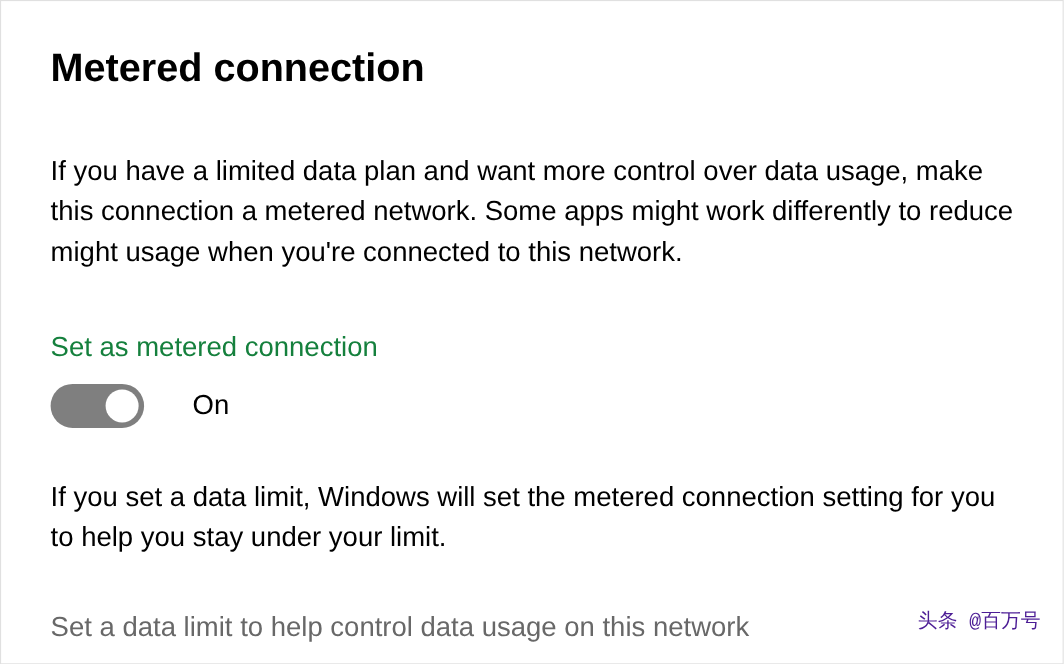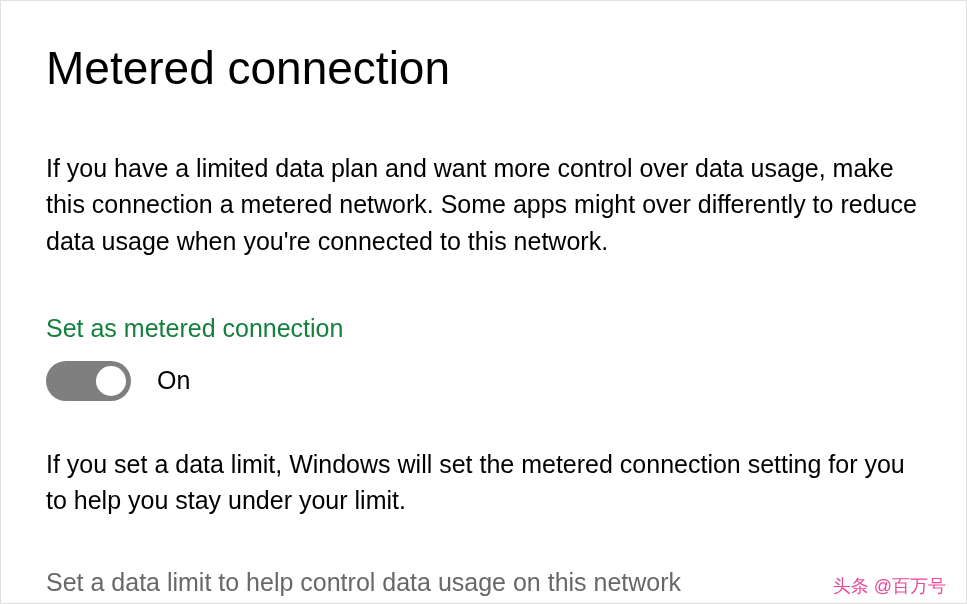--- a/index.html
+++ b/index.html
@@ -11,42 +11,42 @@
       font-family: "Segoe UI", -apple-system, BlinkMacSystemFont, sans-serif;
       background: #ffffff;
       width: 967px;
       height: 604px;
       border: 1px solid #e0e0e0;
       padding: 40px 35px 20px 45px;
       color: #000000;
       position: relative;
     }
     .page-title {
-      font-size: 46px;
-      font-weight: 400;
+      font-size: 36px;
+      font-weight: 700;
       color: #000000;
       margin-bottom: 55px;
     }
     .description {
       font-size: 25px;
       font-weight: 400;
       line-height: 1.45;
       color: #000000;
       margin-bottom: 55px;
     }
     .toggle-label {
       font-size: 25px;
       font-weight: 400;
       color: #15803d;
       margin-bottom: 18px;
     }
     .toggle-row {
       display: flex;
       align-items: center;
-      gap: 26px;
+      gap: 44px;
       margin-bottom: 45px;
     }
     .toggle-switch {
       width: 85px;
       height: 40px;
       background: #7f7f7f;
       border-radius: 20px;
       position: relative;
       cursor: pointer;
     }
@@ -74,35 +74,35 @@
     }
     .link {
       font-size: 25px;
       font-weight: 400;
       color: #686868;
       cursor: pointer;
       text-align: center;
     }
     .watermark {
       position: absolute;
-      bottom: 5px;
+      bottom: 27px;
       right: 20px;
       font-size: 18px;
-      color: #ec4899;
-      font-family: Liberation Sans, sans-serif;
+      color: #4c1d95;
+      font-family: Liberation Mono, monospace;
     }
   </style>
 </head>
 <body>
 
 
 
 <h1 class="page-title">Metered connection</h1>
 
-<p class="description">If you have a limited data plan and want more control over data usage, make this connection a metered network. Some apps might over differently to reduce data usage when you're connected to this network.</p>
+<p class="description">If you have a limited data plan and want more control over data usage, make this connection a metered network. Some apps might work differently to reduce might usage when you're connected to this network.</p>
 
 <div class="toggle-label">Set as metered connection</div>
 
 <div class="toggle-row">
   <div class="toggle-switch">
     <div class="toggle-knob"></div>
   </div>
   <span class="toggle-state">On</span>
 </div>
 

